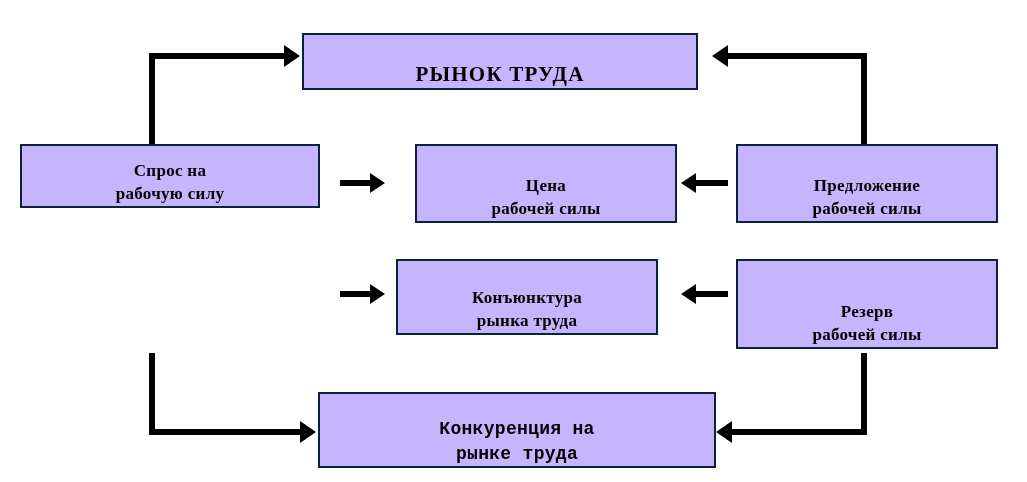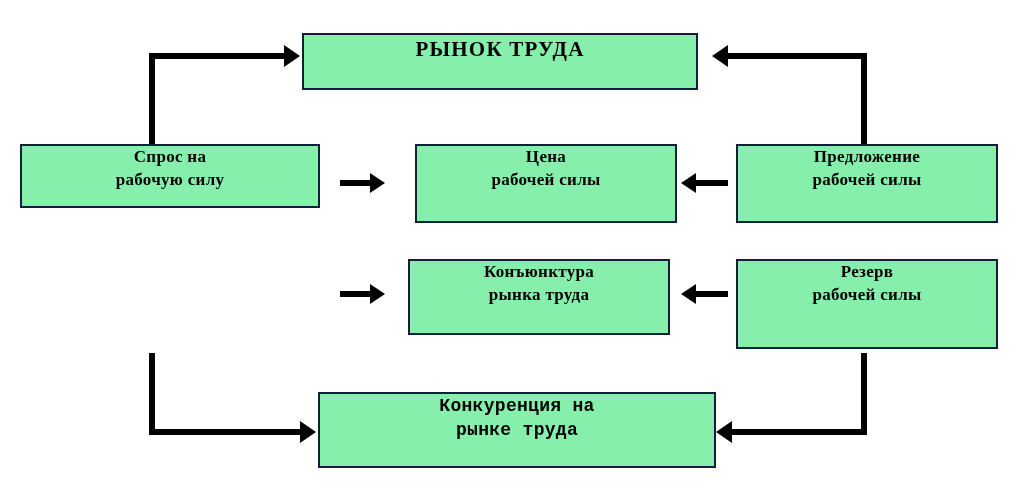--- a/index.html
+++ b/index.html
@@ -11,24 +11,24 @@
     position: relative;
     width: 1027px;
     height: 482px;
     background: #ffffff;
     overflow: hidden;
     font-family: "Liberation Serif", "DejaVu Serif", serif;
   }
   .node {
     position: absolute;
     box-sizing: border-box;
-    background: #86efac;
+    background: #c4b5fd;
     border: 2px solid #10203a;
     display: flex;
-    align-items: flex-start;
+    align-items: flex-end;
     justify-content: center;
     text-align: center;
   }
   .node .label {
     font-weight: bold;
     color: #000000;
     line-height: 1.35;
     letter-spacing: 0.3px;
     white-space: pre-line;
     padding: 0 6px;
@@ -108,21 +108,21 @@
 рабочей силы</span>
   </div>
 
   <div class="conn conn-h" style="left:340px; top:180px; width:32px; height:6px;"></div>
   <div class="arrowhead arrow-small arrow-right" style="left:370px; top:173px;"></div>
 
   <div class="conn conn-h" style="left:696px; top:180px; width:32px; height:6px;"></div>
   <div class="arrowhead arrow-small arrow-left" style="left:681px; top:173px;"></div>
 
 
-  <div class="node node-cell" style="left:408px; top:259px; width:262px; height:76px;">
+  <div class="node node-cell" style="left:396px; top:259px; width:262px; height:76px;">
     <span class="label">Конъюнктура
 рынка труда</span>
   </div>
 
   <div class="node node-cell" style="left:736px; top:259px; width:262px; height:90px;">
     <span class="label">Резерв
 рабочей силы</span>
   </div>
 
   <div class="conn conn-h" style="left:340px; top:291px; width:32px; height:6px;"></div>

